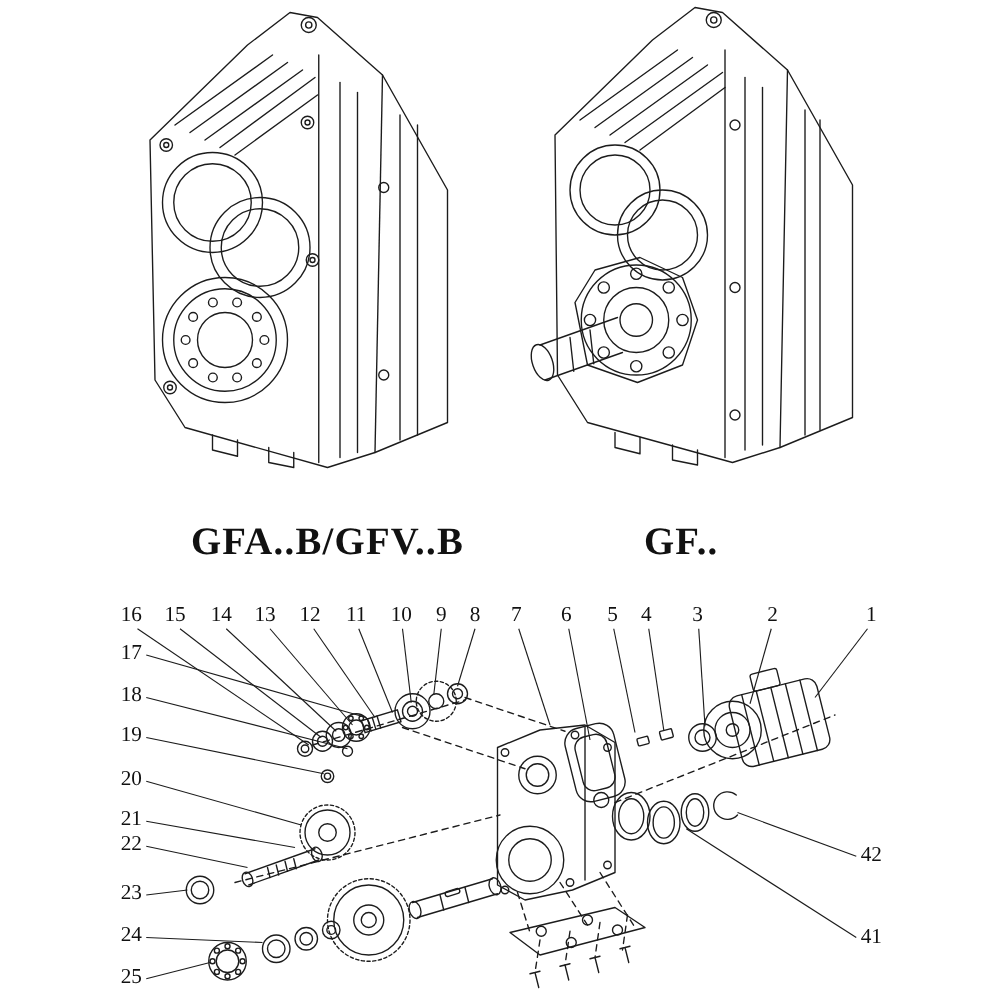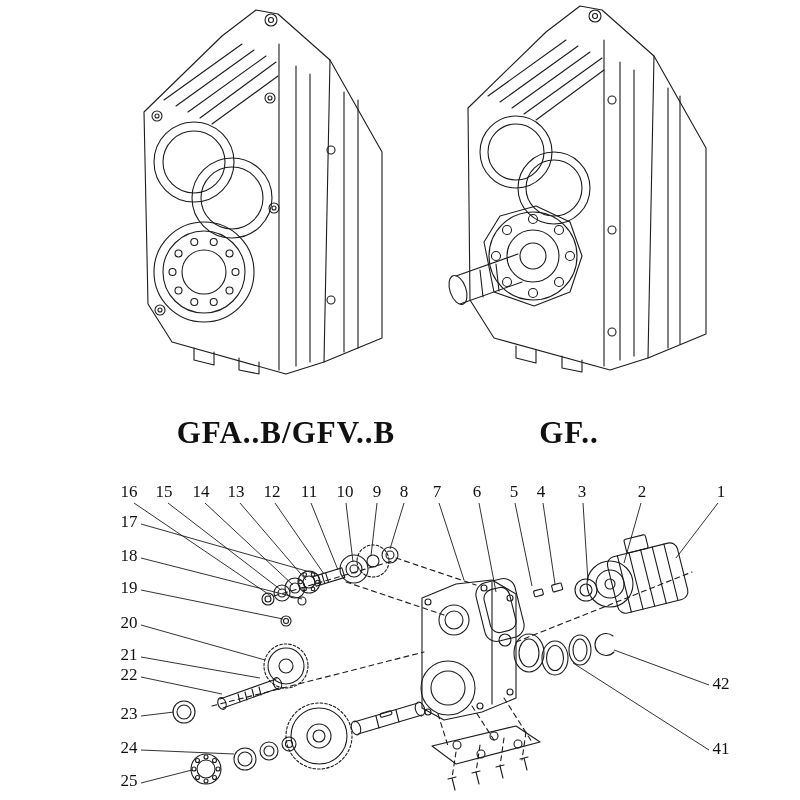--- a/index.html
+++ b/index.html
@@ -1,17 +1,17 @@
 <!DOCTYPE html>
 <html><head>
 <meta charset="utf-8">
 <style>
   html,body{margin:0;padding:0;background:#ffffff;}
   .stage{position:relative;width:772px;height:800px;background:#ffffff;overflow:hidden;
-         font-family:"Liberation Serif",serif;margin-left:24px;}
+         font-family:"Liberation Serif",serif;}
   svg{position:absolute;left:0;top:0;}
   .ink path,.ink circle,.ink ellipse,.ink rect{
     fill:none;stroke:#1c1c1c;stroke-width:1.1;stroke-linejoin:round;stroke-linecap:round;}
   .dash{stroke-dasharray:5,4;stroke-width:0.9;}
   .teeth{stroke-dasharray:2.6,2;}
   .leader{stroke:#1c1c1c;stroke-width:0.9;}
   text.callout{font:17px "Liberation Serif",serif;fill:#111111;text-anchor:middle;}
   text.model-label{font:bold 31px "Liberation Serif",serif;fill:#111111;text-anchor:middle;letter-spacing:1px;}
 </style>
 </head>

